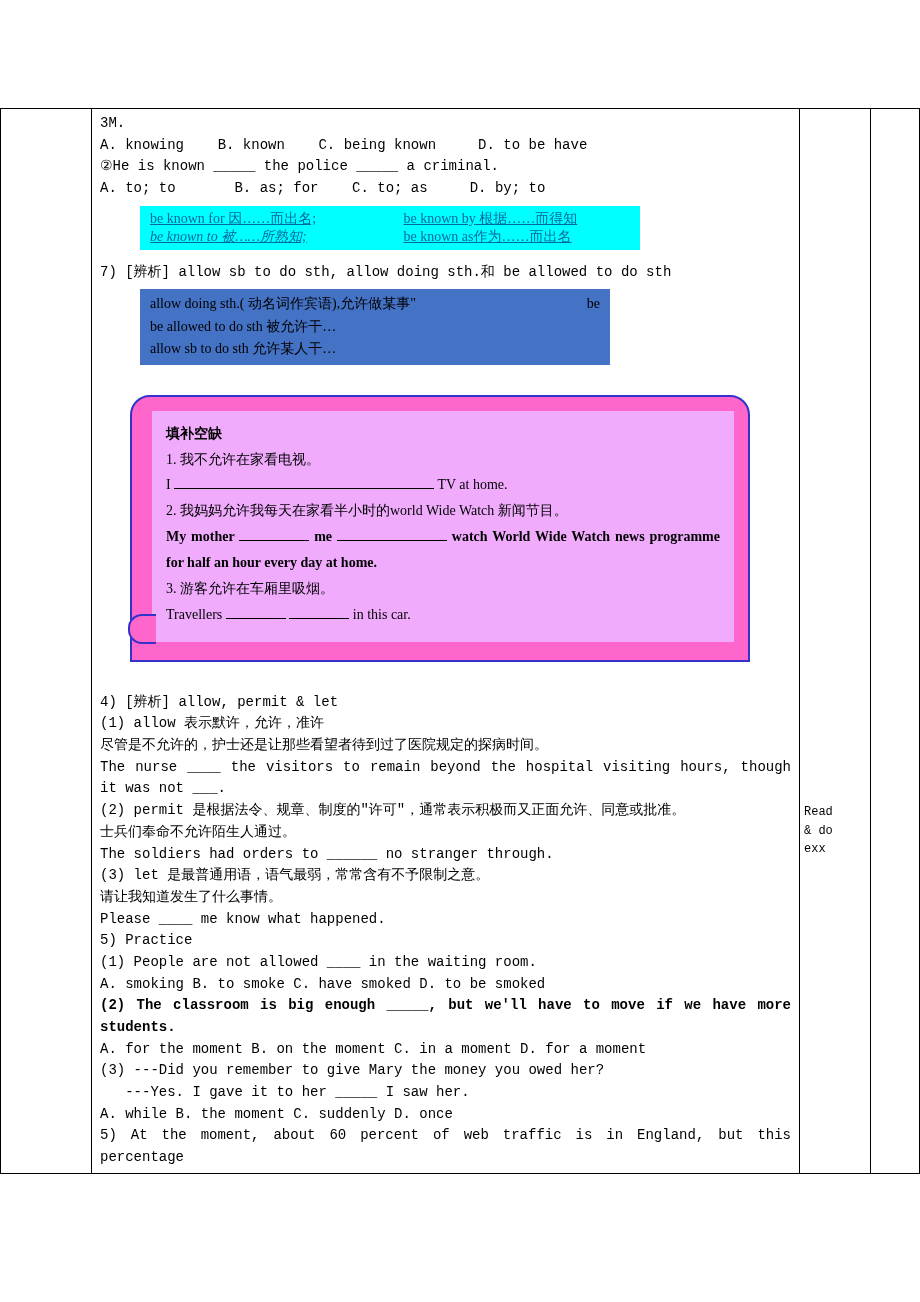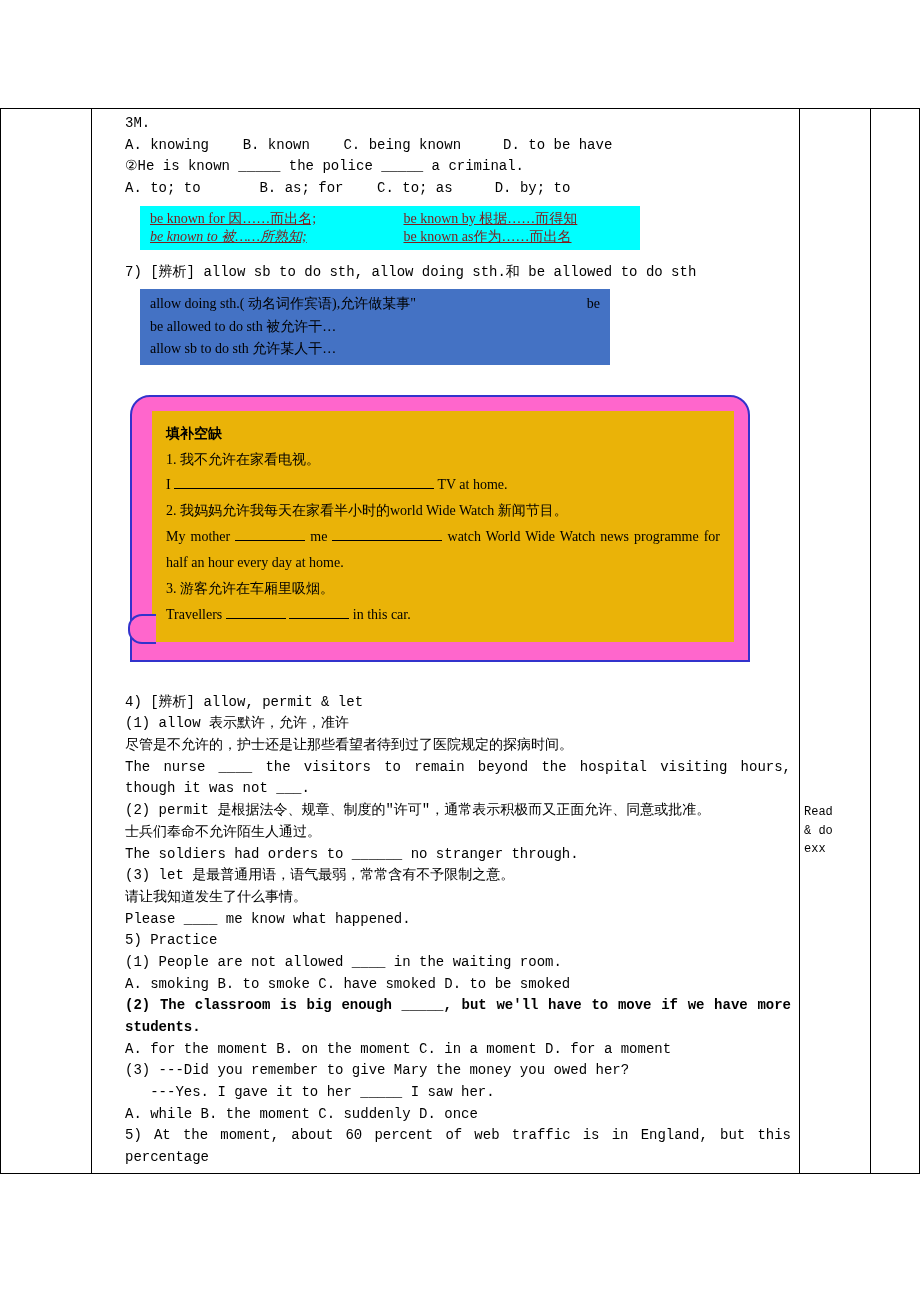--- a/index.html
+++ b/index.html
@@ -36,34 +36,33 @@
     padding: 4px 4px !important;
     vertical-align: top;
   }
   .col-right {
     width: 48px;
   }
   .mono {
     font-family: "Courier New", "SimSun", monospace;
     font-size: 14px;
     line-height: 1.55;
-    margin-left: 25px;
   }
   .cyan-box {
     background: #00FFFF;
     margin: 6px 0 6px 40px;
     width: 500px;
     padding: 4px 10px;
     box-sizing: border-box;
   }
   .cyan-box span {
     font-family: "SimSun", serif;
     font-size: 14px;
     text-decoration: underline;
-    color: #7f1d1d;
+    color: #0369a1;
     display: inline-block;
   }
   .blue-box {
     background: #4472C4;
     color: #000;
     margin: 6px 0 6px 40px;
     width: 470px;
     padding: 4px 10px;
     box-sizing: border-box;
     font-family: "SimSun", serif;
@@ -76,21 +75,21 @@
     width: 620px;
   }
   .callout-outer {
     background: #FF66CC;
     border-radius: 20px 20px 0 0;
     padding: 14px 14px 18px 20px;
     position: relative;
     border: 2px solid #3333CC;
   }
   .callout-inner {
-    background: #eab308;
+    background: #f0abfc;
     color: #000;
     padding: 10px 14px 14px 14px;
     font-family: "SimSun", serif;
     font-size: 14px;
     line-height: 1.85;
     text-align: justify;
   }
   .callout-tab {
     position: absolute;
     left: -2px;
@@ -170,21 +169,21 @@
 
 <div class="callout-wrap">
   <div class="callout-outer">
     <div class="callout-inner">
       <div><b>填补空缺</b></div>
       <div>1. 我不允许在家看电视。</div>
       <div>
         <span> I </span><span class="blank" style="width:260px;"></span><span> TV at home.</span>
       </div>
       <div>2.  我妈妈允许我每天在家看半小时的world Wide Watch 新闻节目。</div>
-      <div style="text-align:justify;">
+      <div style="text-align:justify;font-weight:bold;">
         <span>My mother </span><span class="blank" style="width:70px;"></span><span> me </span><span class="blank" style="width:110px;"></span><span> watch World Wide Watch news programme for half an hour every day at home.</span>
       </div>
       <div>3.  游客允许在车厢里吸烟。</div>
       <div>
         <span> Travellers </span><span class="blank" style="width:60px;"></span> <span class="blank" style="width:60px;"></span><span> in this car.</span>
       </div>
     </div>
   </div>
   <div class="callout-tab"></div>
 </div>

